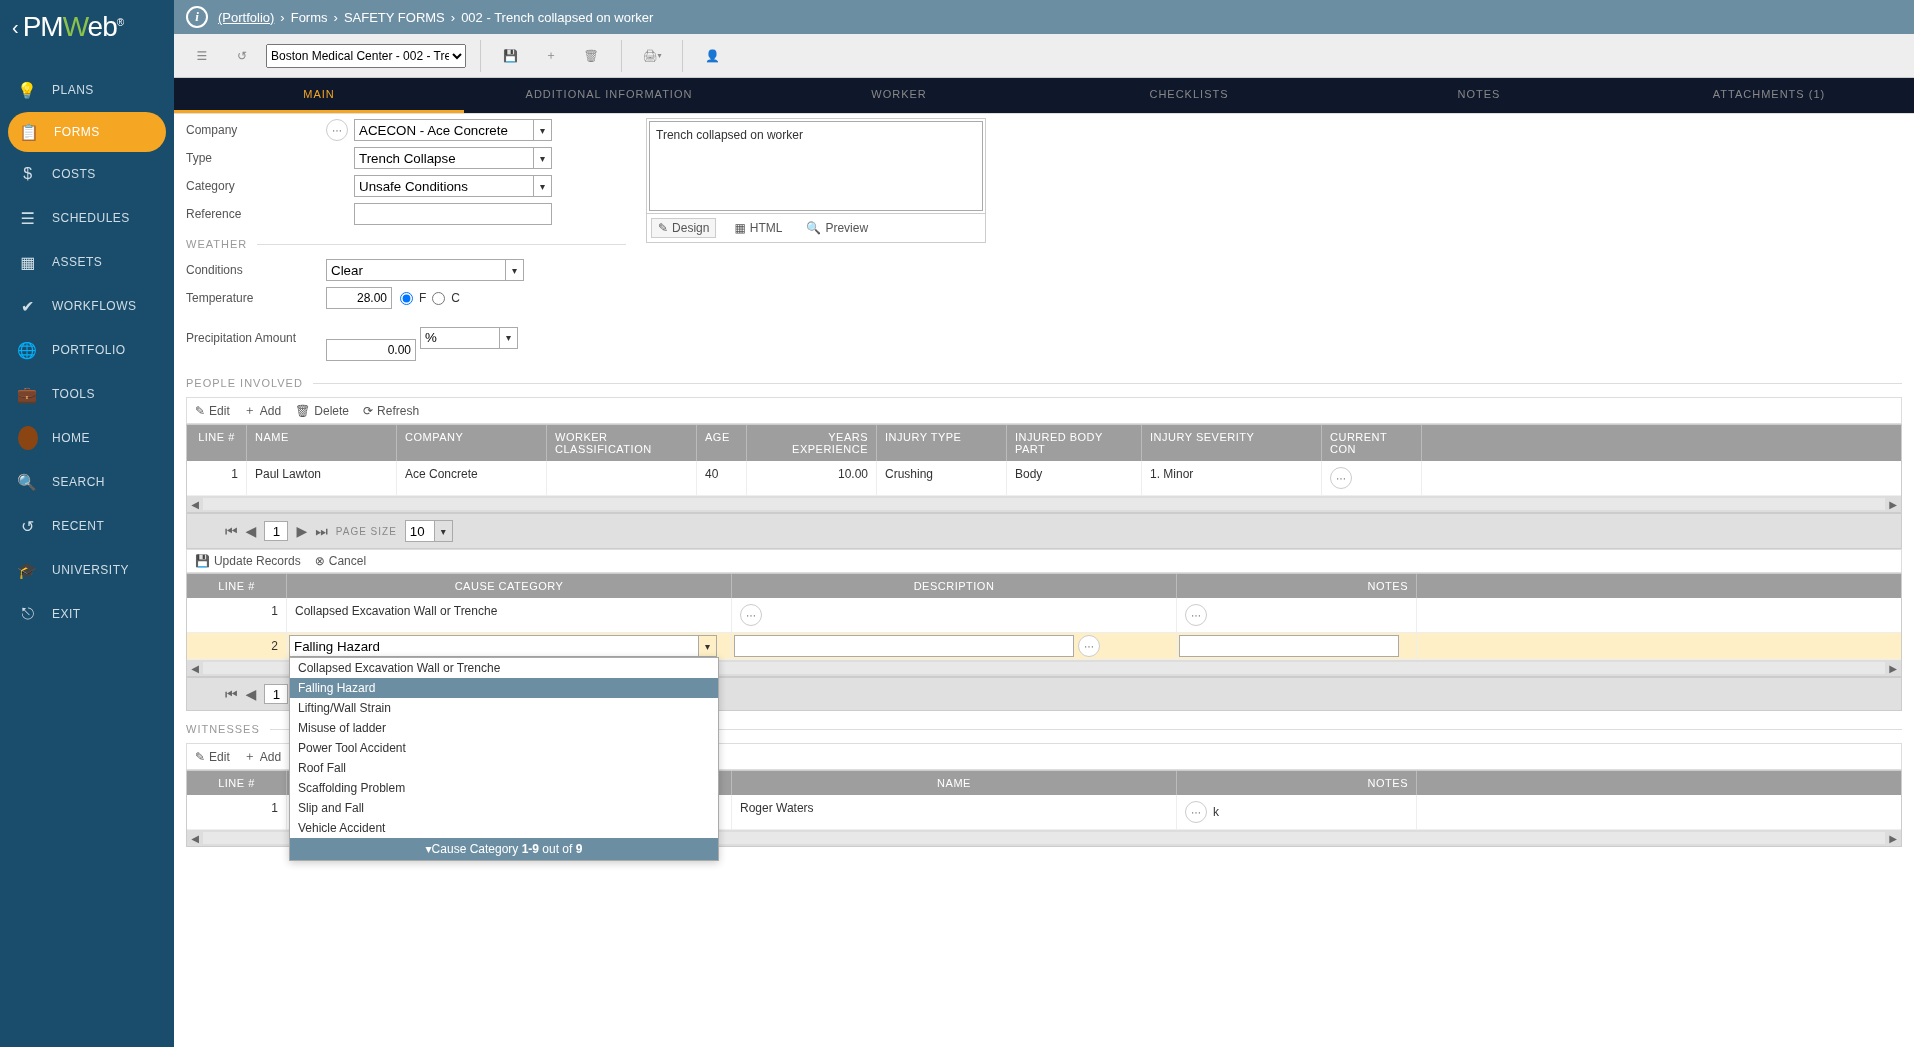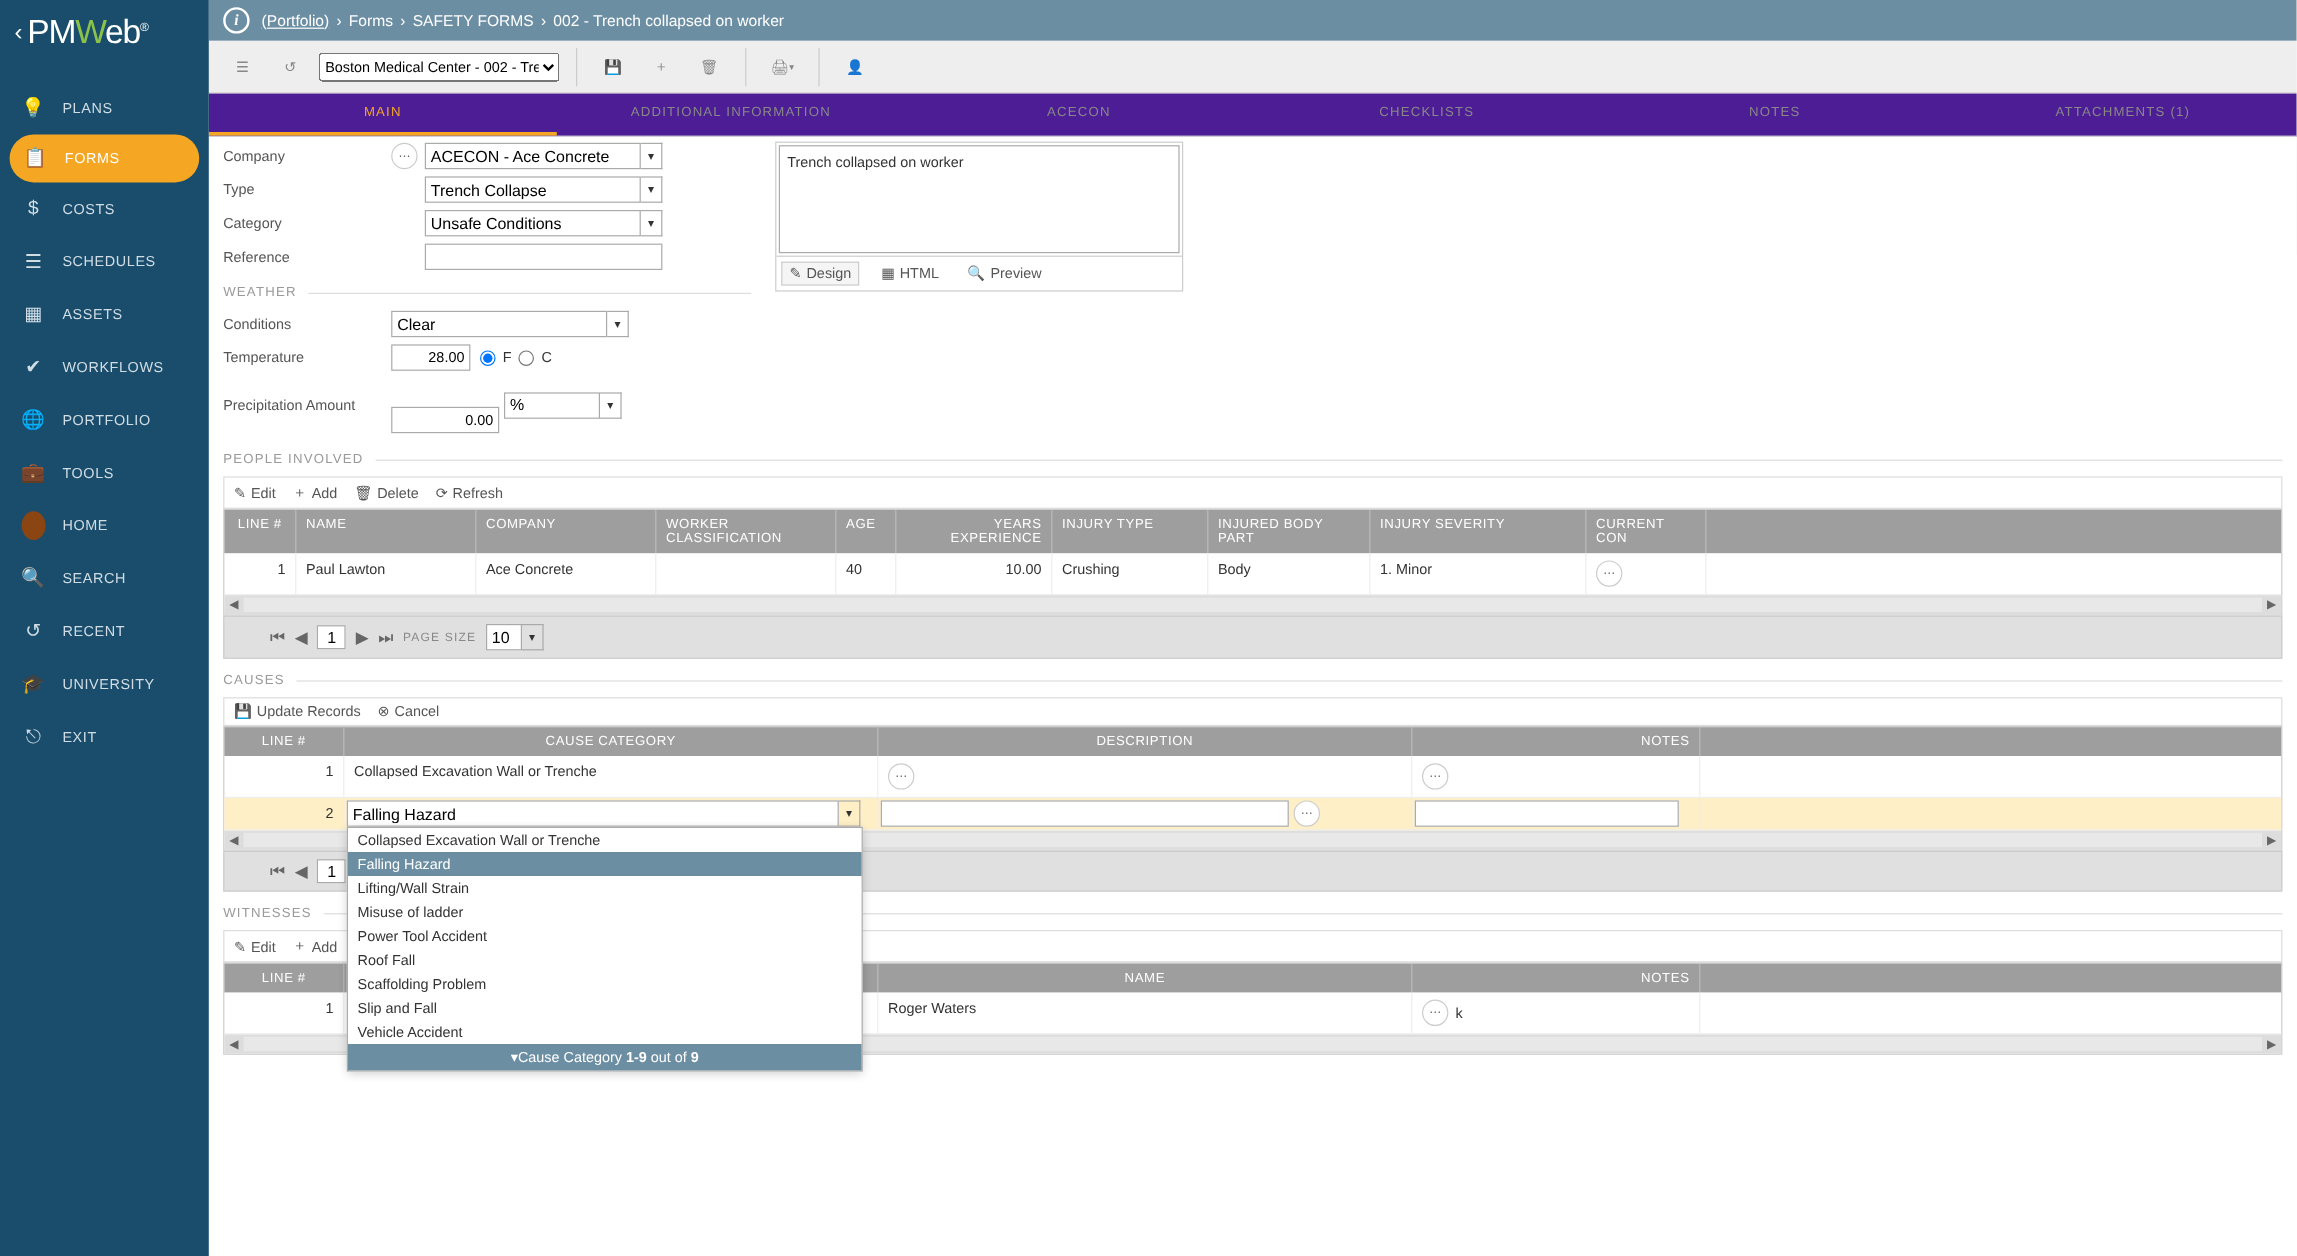--- a/index.html
+++ b/index.html
@@ -16,21 +16,21 @@
 .nav-icon { width: 20px; height: 20px; margin-right: 14px; display: flex; align-items: center; justify-content: center; font-size: 16px; }
 .main { flex: 1; display: flex; flex-direction: column; overflow: hidden; }
 .breadcrumb { background: #6c8ea3; color: #fff; padding: 6px 12px; display: flex; align-items: center; font-size: 13px; }
 .breadcrumb .info-icon { width: 22px; height: 22px; border: 2px solid #fff; border-radius: 50%; display: flex; align-items: center; justify-content: center; margin-right: 10px; font-style: italic; font-weight: bold; font-family: serif; }
 .breadcrumb a { color: #fff; text-decoration: underline; }
 .breadcrumb .sep { margin: 0 6px; }
 .toolbar { background: #eeeeee; border-bottom: 1px solid #ccc; padding: 6px 12px; display: flex; align-items: center; gap: 8px; height: 44px; }
 .toolbar-sep { width: 1px; height: 32px; background: #ccc; margin: 0 6px; }
 .toolbar-btn { width: 32px; height: 32px; display: flex; align-items: center; justify-content: center; cursor: pointer; color: #888; }
 .toolbar select { height: 24px; font-size: 12px; width: 200px; }
-.tabs { display: flex; background: #4c1d95; border-bottom: 1px solid #ddd; }
+.tabs { display: flex; background: #0f172a; border-bottom: 1px solid #ddd; }
 .tab { flex: 1; text-align: center; padding: 10px 0; font-size: 11px; letter-spacing: 1px; color: #888; cursor: pointer; }
 .tab.active { color: #f5a623; border-bottom: 3px solid #f5a623; }
 .content { flex: 1; overflow-y: auto; padding: 4px 12px 12px 12px; background: #fff; }
 .form-row { display: flex; align-items: center; margin-bottom: 4px; min-height: 24px; }
 .form-label { width: 140px; color: #555; font-size: 12px; }
 .form-input { border: 1px solid #aaa; height: 22px; padding: 2px 4px; font-size: 12px; }
 .form-select { display: flex; }
 .form-select input { width: 180px; border: 1px solid #aaa; height: 22px; padding: 2px 4px; }
 .form-select .dd { width: 18px; border: 1px solid #aaa; border-left: none; display: flex; align-items: center; justify-content: center; cursor: pointer; font-size: 10px; }
 .section-title { color: #999; font-size: 11px; letter-spacing: 1px; margin: 12px 0 8px 0; display: flex; align-items: center; }
@@ -172,21 +172,21 @@
       <span class="toolbar-btn">🗑</span>
       <span class="toolbar-sep"></span>
       <span class="toolbar-btn">🖨<span style="font-size:8px">▾</span></span>
       <span class="toolbar-sep"></span>
       <span class="toolbar-btn">👤</span>
     </div>
 
     <div class="tabs">
       <div class="tab active">MAIN</div>
       <div class="tab">ADDITIONAL INFORMATION</div>
-      <div class="tab">ACECON</div>
+      <div class="tab">WORKER</div>
       <div class="tab">CHECKLISTS</div>
       <div class="tab">NOTES</div>
       <div class="tab">ATTACHMENTS (1)</div>
     </div>
 
     <div class="content">
       <div class="top-layout">
         <div class="left-col">
           <div class="form-row">
             <span class="form-label">Company</span>
@@ -324,21 +324,20 @@
         <input class="page-input" value="1" style="">
         <span class="pager-btn">▶</span>
         <span class="pager-btn">⏭</span>
         <span style="color:#888;font-size:10px;letter-spacing:1px;">PAGE SIZE</span>
         <div class="form-select">
             <input style="width: 30px;" value="10">
             <span class="dd">▾</span>
           </div>
       </div>
 
-      <div class="section-title">CAUSES</div>
       <div class="grid-toolbar">
         <span class="grid-btn">
             <span>💾</span>
             <span>Update Records</span>
           </span>
         <span class="grid-btn">
             <span>⊗</span>
             <span>Cancel</span>
           </span>
       </div>

